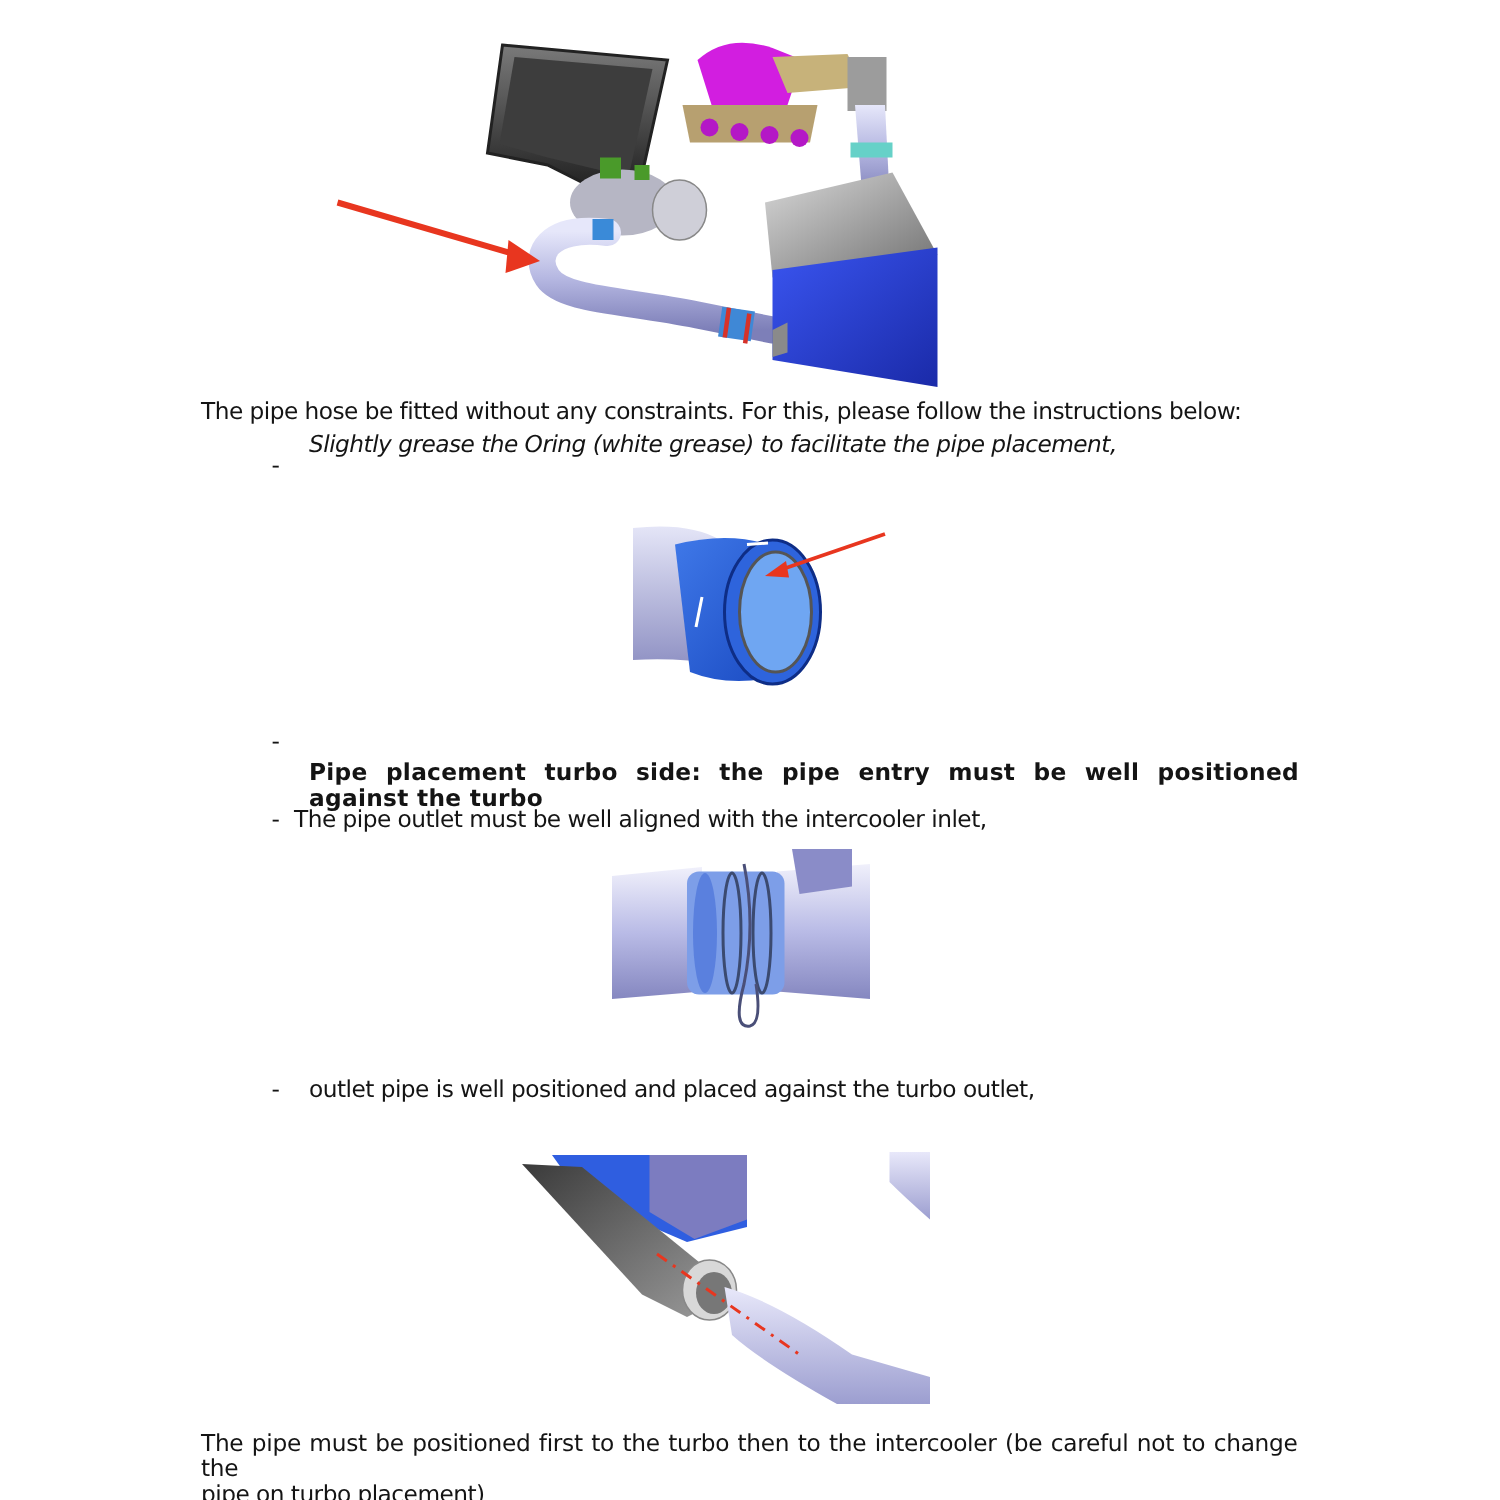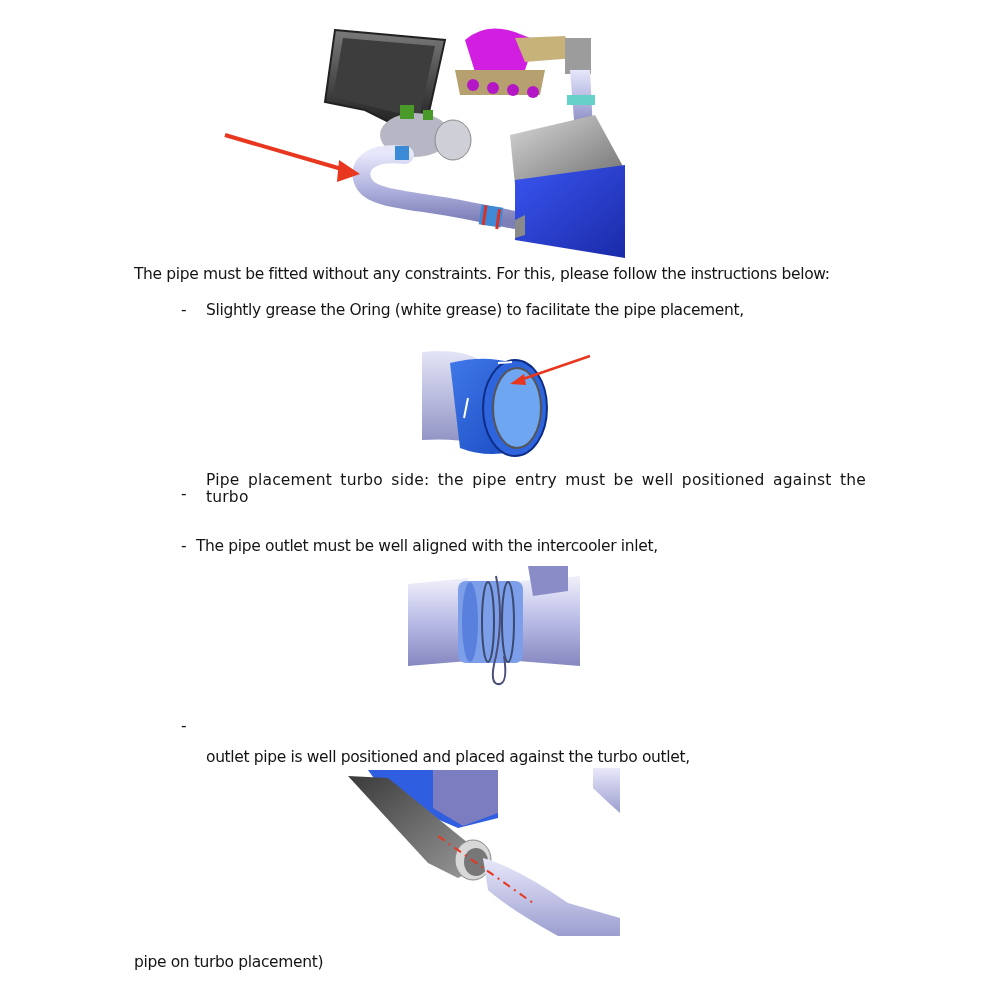--- a/index.html
+++ b/index.html
@@ -65,24 +65,24 @@
 
     <path d="M295 125 L380 105 L410 160 L300 175 Z" fill="url(#icTop)"></path>
     <path d="M300 170 L410 155 L410 248 L300 230 Z" fill="url(#icG)"></path>
     <path d="M300 210 L310 205 L310 225 L300 228 Z" fill="#8a8a8a"></path>
 
     <line x1="10" y1="125" x2="130" y2="160" stroke="#e8361f" stroke-width="4"></line>
     <polygon points="145,164 124,150 122,172" fill="#e8361f"></polygon>
   </svg>
 </div>
 
-<div class="abs para" style="left:134px; top:266px;">The pipe must be fitted without any constraints. For this, please follow the instructions below:</div>
+<div class="abs para" style="left:134px; top:266px;">The pipe hose be fitted without any constraints. For this, please follow the instructions below:</div>
 
 <div class="bullet-dash" style="left:181px; top:302px;">-</div>
-<div class="bullet-text para" style="left:206px; top:302px;">Slightly grease the Oring (white grease) to facilitate the pipe placement,</div>
+<div class="bullet-text para" style="left:206px; top:288px;font-style:italic;">Slightly grease the Oring (white grease) to facilitate the pipe placement,</div>
 
 <div class="abs" style="left:420px; top:348px; width:175px; height:112px;">
   <svg width="175" height="112" viewBox="0 0 175 112">
     <defs>
       <linearGradient id="lav" x1="0" y1="0" x2="0" y2="1">
         <stop offset="0" stop-color="#e4e5f7"></stop>
         <stop offset="1" stop-color="#9092c4"></stop>
       </linearGradient>
       <linearGradient id="blueRing" x1="0" y1="0" x2="1" y2="1">
         <stop offset="0" stop-color="#3f78e8"></stop>
@@ -95,21 +95,21 @@
     <ellipse cx="97" cy="60" rx="24" ry="40" fill="#6fa6f2" stroke="#555" stroke-width="2"></ellipse>
     <line x1="48" y1="50" x2="44" y2="70" stroke="#ffffff" stroke-width="2"></line>
     <line x1="78" y1="15" x2="92" y2="14" stroke="#ffffff" stroke-width="2"></line>
 
     <line x1="170" y1="8" x2="100" y2="32" stroke="#e8361f" stroke-width="2.5"></line>
     <polygon points="90,36 104,26 106,37" fill="#e8361f"></polygon>
   </svg>
 </div>
 
 <div class="bullet-dash" style="left:181px; top:486px;">-</div>
-<div class="bullet-text" style="left:206px; top:472px; width:660px;">
+<div class="bullet-text" style="left:206px; top:507px; width:660px;font-weight:bold;">
   <div class="justify" style="letter-spacing:0.2px;">Pipe placement turbo side: the pipe entry must be well positioned against the turbo</div>
 </div>
 
 <div class="bullet-dash" style="left:181px; top:538px;">-</div>
 <div class="bullet-text para" style="left:196px; top:538px;">The pipe outlet must be well aligned with the intercooler inlet,</div>
 
 <div class="abs" style="left:408px; top:566px; width:175px; height:125px;">
   <svg width="175" height="125" viewBox="0 0 175 125">
     <defs>
       <linearGradient id="lav2" x1="0" y1="0" x2="0" y2="1">
@@ -125,21 +125,21 @@
     <rect x="50" y="15" width="65" height="82" rx="8" fill="#7d9ee8"></rect>
     <ellipse cx="62" cy="56" rx="8" ry="40" fill="#5a80de"></ellipse>
     <ellipse cx="80" cy="56" rx="6" ry="40" fill="none" stroke="#3b4a70" stroke-width="2"></ellipse>
     <ellipse cx="100" cy="56" rx="6" ry="40" fill="none" stroke="#3b4a70" stroke-width="2"></ellipse>
     <path d="M88 10 Q96 50 88 90 Q80 120 92 118 Q100 116 96 90" fill="none" stroke="#4a4f78" stroke-width="2"></path>
   </svg>
 </div>
 
 <div class="bullet-dash" style="left:181px; top:718px;">-</div>
 <div class="bullet-text" style="left:206px; top:718px; width:660px;">
-  <div style="white-space:nowrap;margin-top:31px;">outlet pipe is well positioned and placed against the turbo outlet,</div>
+  <div style="white-space:nowrap;">outlet pipe is well positioned and placed against the turbo outlet,</div>
 </div>
 
 <div class="abs" style="left:348px; top:768px; width:272px; height:168px;">
   <svg width="272" height="168" viewBox="0 0 272 168">
     <defs>
       <linearGradient id="hoseG" x1="0" y1="0" x2="1" y2="1">
         <stop offset="0" stop-color="#3a3a3a"></stop>
         <stop offset="1" stop-color="#9a9a9a"></stop>
       </linearGradient>
       <linearGradient id="lav3" x1="0" y1="0" x2="0" y2="1">
@@ -158,14 +158,15 @@
 
     <path d="M135 90 Q170 100 220 135 L272 150 L272 168 L210 168 Q160 140 140 122 Z" fill="url(#lav3)"></path>
 
     <path d="M245 0 L272 0 L272 45 Q255 30 245 20 Z" fill="url(#lav3)"></path>
 
     <line x1="90" y1="68" x2="185" y2="135" stroke="#e8361f" stroke-width="2" stroke-dasharray="8 5 2 5"></line>
   </svg>
 </div>
 
 <div class="abs" style="left:134px; top:954px; width:731px;">
+  <div class="justify para" style="white-space:normal; letter-spacing:-0.2px;">The pipe must be positioned first to the turbo then to the intercooler (be careful not to change the</div>
   <div class="para">pipe on turbo placement)</div>
 </div>
 
 </body></html>

